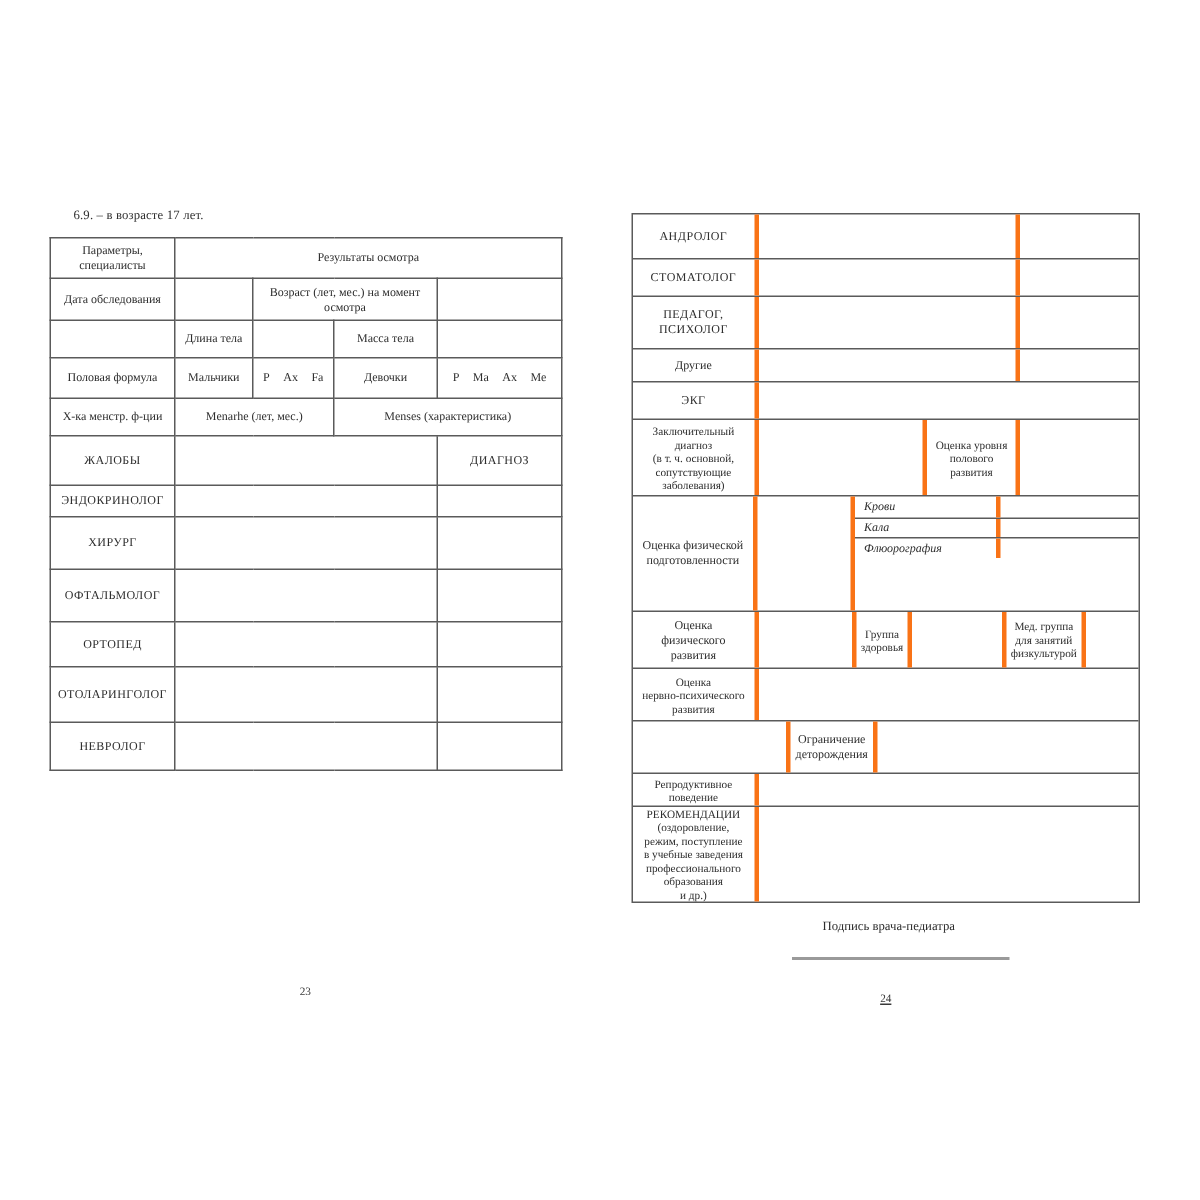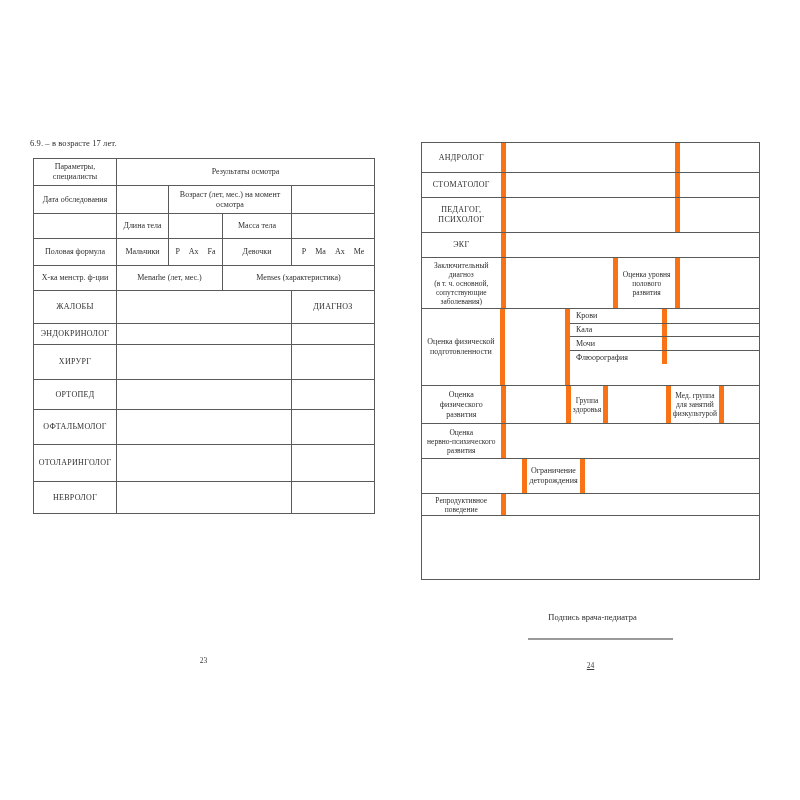--- a/index.html
+++ b/index.html
@@ -3,50 +3,50 @@
 <meta charset="utf-8">
 <style>
   html,body{margin:0;padding:0;}
   body{
     width:800px;height:800px;background:#ffffff;position:relative;overflow:hidden;
     font-family:"Liberation Serif","DejaVu Serif",serif;color:#2e2e2e;
   }
   .abs{position:absolute;}
   .pre{white-space:pre-line;}
   
-  .section-title{left:30px;top:138px;font-size:8.5px;letter-spacing:.1px;}
+  .section-title{left:49px;top:138px;font-size:8.5px;letter-spacing:.1px;}
   table.ltable{
     position:absolute;left:33px;top:158px;width:341px;border-collapse:collapse;table-layout:fixed;
   }
   table.ltable td{
     border:1px solid #5a5a5a;font-size:8px;text-align:center;vertical-align:middle;
     padding:0 2px;line-height:10px;overflow:hidden;
   }
   td.tl{text-align:left;padding-left:8px;}
   td.caps{letter-spacing:.3px;}
   td.formula{word-spacing:7px;}
   td.vtop{vertical-align:top;padding-top:5px;line-height:14px;}
   
   .rtable{
     left:421px;top:142px;width:339px;border:1px solid #5a5a5a;box-sizing:border-box;
   }
   .rrow{display:flex;border-bottom:1px solid #5a5a5a;box-sizing:border-box;}
   .rrow:last-child{border-bottom:none;}
   .rc{
-    border-right:5px solid #f97316;box-sizing:border-box;
+    border-right:3px solid #f97316;box-sizing:border-box;
     display:flex;align-items:center;justify-content:center;text-align:center;
     font-size:8px;line-height:10px;overflow:hidden;
   }
   .rc:last-child{border-right:none;}
   .rc.small{font-size:7.5px;line-height:9px;}
   .rc.caps{letter-spacing:.3px;}
   .subcol{display:flex;flex-direction:column;box-sizing:border-box;}
   .subrow{display:flex;border-bottom:1px solid #5a5a5a;box-sizing:border-box;}
   .subrow:last-child{border-bottom:none;}
-  .subrow .rc.left{justify-content:flex-start;padding-left:6px;text-align:left;}
+  .subrow .rc.left{justify-content:flex-start;padding-left:6px;text-align:left;font-style:italic;}
   
   .pageno{font-size:7.5px;text-align:center;color:#3a3a3a;}
   .pageno-left{left:33px;top:656px;width:341px;}
   .pageno-right{left:421px;top:661px;width:339px;text-decoration:underline;}
   .sig-label{left:520px;top:612px;width:145px;text-align:center;font-size:8.5px;}
   .sig-line{left:528px;top:638px;width:145px;border-top:2px solid #9a9a9a;height:0;}
 </style>
 </head>
 <body>
 
@@ -101,27 +101,27 @@
   <tr style="height:21px">
     <td class="caps">ЭНДОКРИНОЛОГ</td>
     <td colspan="3"></td>
     <td></td>
   </tr>
   <tr style="height:35px">
     <td class="caps">ХИРУРГ</td>
     <td colspan="3"></td>
     <td></td>
   </tr>
+  <tr style="height:35px">
+    <td class="caps">ОФТАЛЬМОЛОГ</td>
+    <td colspan="3"></td>
+    <td></td>
+  </tr>
   <tr style="height:30px">
     <td class="caps">ОРТОПЕД</td>
-    <td colspan="3"></td>
-    <td></td>
-  </tr>
-  <tr style="height:35px">
-    <td class="caps">ОФТАЛЬМОЛОГ</td>
     <td colspan="3"></td>
     <td></td>
   </tr>
   <tr style="height:37px">
     <td class="caps">ОТОЛАРИНГОЛОГ</td>
     <td colspan="3"></td>
     <td></td>
   </tr>
   <tr style="height:32px">
     <td class="caps">НЕВРОЛОГ</td>
@@ -147,20 +147,25 @@
     <div class="rc" style="width:79px"></div>
   </div>
 
   <div class="rrow" style="height:35px">
     <div class="rc caps pre" style="width:84px">ПЕДАГОГ,
 ПСИХОЛОГ</div>
     <div class="rc" style="width:176px"></div>
     <div class="rc" style="width:79px"></div>
   </div>
 
+  <div class="rrow" style="height:22px">
+    <div class="rc" style="width:84px">Другие</div>
+    <div class="rc" style="width:176px"></div>
+    <div class="rc" style="width:79px"></div>
+  </div>
 
   <div class="rrow" style="height:25px">
     <div class="rc caps" style="width:84px">ЭКГ</div>
     <div class="rc" style="width:255px"></div>
   </div>
 
   <div class="rrow" style="height:51px">
     <div class="rc pre small" style="width:84px">Заключительный
 диагноз
 (в т. ч. основной,
@@ -179,24 +184,20 @@
     <div class="rc" style="width:66px"></div>
     <div class="subcol" style="width:189px">
       <div class="subrow" style="height:15px">
         <div class="rc left" style="width:97px">Крови</div>
         <div class="rc" style="width:92px"></div>
       </div>
       <div class="subrow" style="height:13px">
         <div class="rc left" style="width:97px">Кала</div>
         <div class="rc" style="width:92px"></div>
       </div>
-      <div class="subrow" style="height:14px">
-        <div class="rc left" style="width:97px">Мочи</div>
-        <div class="rc" style="width:92px"></div>
-      </div>
       <div class="subrow" style="height:13px">
         <div class="rc left" style="width:97px">Флюорография</div>
         <div class="rc" style="width:92px"></div>
       </div>
     </div>
   </div>
 
   <div class="rrow" style="height:38px">
     <div class="rc pre" style="width:84px">Оценка
 физического
@@ -225,20 +226,27 @@
     <div class="rc" style="width:92px"></div>
   </div>
 
   <div class="rrow" style="height:22px">
     <div class="rc pre small" style="width:84px">Репродуктивное
 поведение</div>
     <div class="rc" style="width:255px"></div>
   </div>
 
   <div class="rrow" style="height:63px">
+    <div class="rc pre small" style="width:84px">РЕКОМЕНДАЦИИ
+(оздоровление,
+режим, поступление
+в учебные заведения
+профессионального
+образования
+и др.)</div>
     <div class="rc" style="width:255px"></div>
   </div>
 
 </div>
 
 <div class="abs sig-label">Подпись врача-педиатра</div>
 <div class="abs sig-line"></div>
 
 <div class="abs pageno pageno-right">24</div>
 

